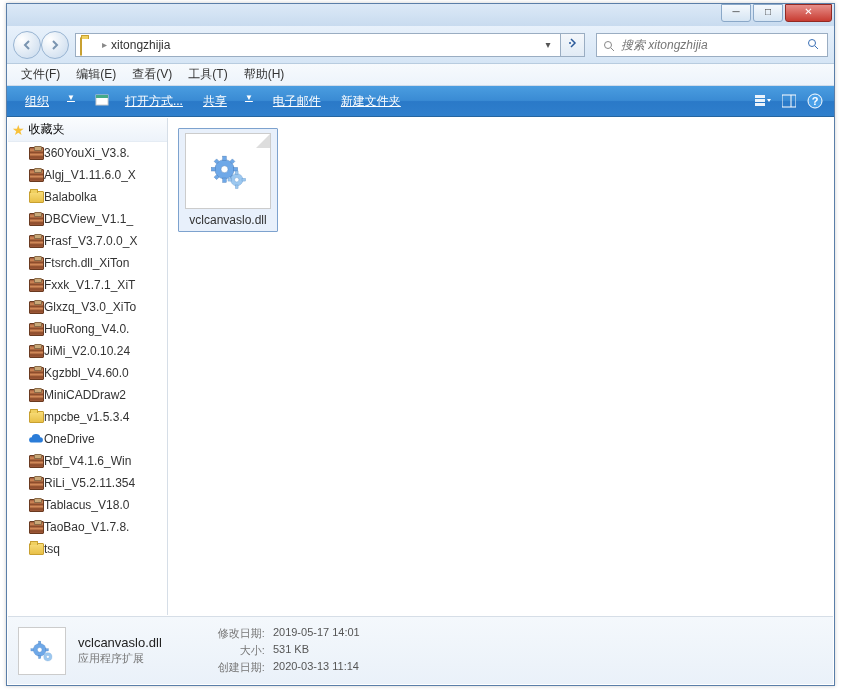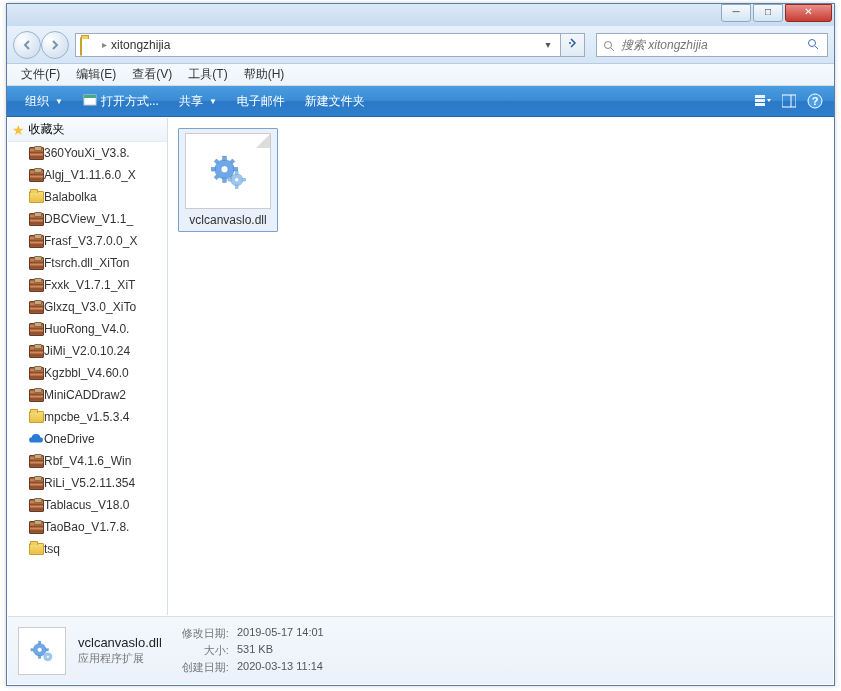--- a/index.html
+++ b/index.html
@@ -26,21 +26,21 @@
 .search-icon { width: 14px; height: 14px; margin-right: 4px; color: #888; }
 .search-input { flex: 1; border: none; outline: none; font-size: 12px; font-style: italic; color: #888; }
 .search-go { width: 14px; height: 14px; color: #3a6fb5; font-size: 11px; cursor: pointer; }
 
 
 .menubar { height: 22px; background: linear-gradient(to bottom, #f7fafd, #edf4fb); border-bottom: 1px solid #d0dcea; display: flex; align-items: center; padding: 10px 6px; font-size: 12px; }
 .menu-item { padding: 2px 8px; color: #333; cursor: pointer; }
 
 
 .toolbar { height: 31px; background: linear-gradient(to bottom, #4a9de0, #3a8bd4 48%, #2a79c8 52%, #2f7fcc); display: flex; align-items: center; padding: 0 8px; font-size: 12px; color: #fff; border-bottom: 1px solid #2565a0; }
-.tool-item { padding: 3px 10px; cursor: pointer; display: flex; align-items: center; gap: 4px; }
+.tool-item { padding: 3px 10px; cursor: pointer; display: flex; align-items: flex-start; gap: 16px; text-decoration: underline; }
 .tool-drop { font-size: 8px; margin-left: 2px; }
 .toolbar-right { margin-left: auto; display: flex; align-items: center; gap: 4px; }
 .tool-icon-btn { width: 22px; height: 20px; display: flex; align-items: center; justify-content: center; cursor: pointer; }
 
 
 .body-split { position: absolute; top: 114px; left: 1px; right: 1px; bottom: 70px; display: flex; background: #fff; }
 
 
 .sidebar { width: 160px; border-right: 1px solid #d6dee7; overflow-y: auto; background: #fff; }
 .sidebar-header { display: flex; align-items: center; gap: 4px; padding: 3px 4px; font-size: 12px; background: linear-gradient(to bottom, #fafcfe, #edf3fa); border-bottom: 1px solid #e5ecf4; }
@@ -55,21 +55,21 @@
 .file-icon-big::before { content: ''; position: absolute; top: 0; right: 0; width: 14px; height: 14px; background: linear-gradient(135deg, transparent 48%, #ddd 52%); }
 .file-name { font-size: 12px; color: #333; word-break: break-all; }
 
 
 .details { position: absolute; left: 1px; right: 1px; bottom: 1px; height: 68px; border-top: 1px solid #d6dee7; background: linear-gradient(to bottom, #f4f8fc, #eaf1f9); display: flex; align-items: center; padding: 6px 10px; font-size: 12px; color: #333; }
 .details-icon { width: 48px; height: 48px; background: #fff; border: 1px solid #ccc; margin-right: 12px; display: flex; align-items: center; justify-content: center; }
 .details-info { display: flex; flex-direction: column; gap: 1px; }
 .details-title { font-size: 13px; color: #222; }
 .details-sub { font-size: 11px; color: #777; }
 .details-meta { margin-left: 20px; font-size: 11px; color: #555; display: grid; grid-template-columns: auto auto; gap: 2px 8px; }
-.meta-label { text-align: right; color: #777; }
+.meta-label { text-align: right; color: #777; margin-left: 36px; }
 
 
 .svg-gear { width: 42px; height: 42px; }
 .svg-gear-sm { width: 28px; height: 28px; }
 
 
 .archive-ico { width: 15px; height: 13px; background: linear-gradient(to bottom, #a05a3a 0%, #d48b5a 20%, #8a4a2a 40%, #d48b5a 60%, #8a4a2a 80%, #a05a3a 100%); border: 1px solid #6a3a20; border-radius: 1px; position: relative; }
 .archive-ico::after { content: ''; position: absolute; left: 4px; top: -2px; width: 6px; height: 3px; background: #c8a878; border: 1px solid #8a6a48; border-radius: 1px 1px 0 0; }
 .folder-ico { width: 15px; height: 12px; background: linear-gradient(to bottom, #f8dc78, #e8c048); border: 1px solid #c8a030; border-radius: 1px; position: relative; }
 .folder-ico::before { content: ''; position: absolute; top: -3px; left: 0; width: 6px; height: 3px; background: #f0d060; border: 1px solid #c8a030; border-bottom: none; border-radius: 1px 1px 0 0; }

